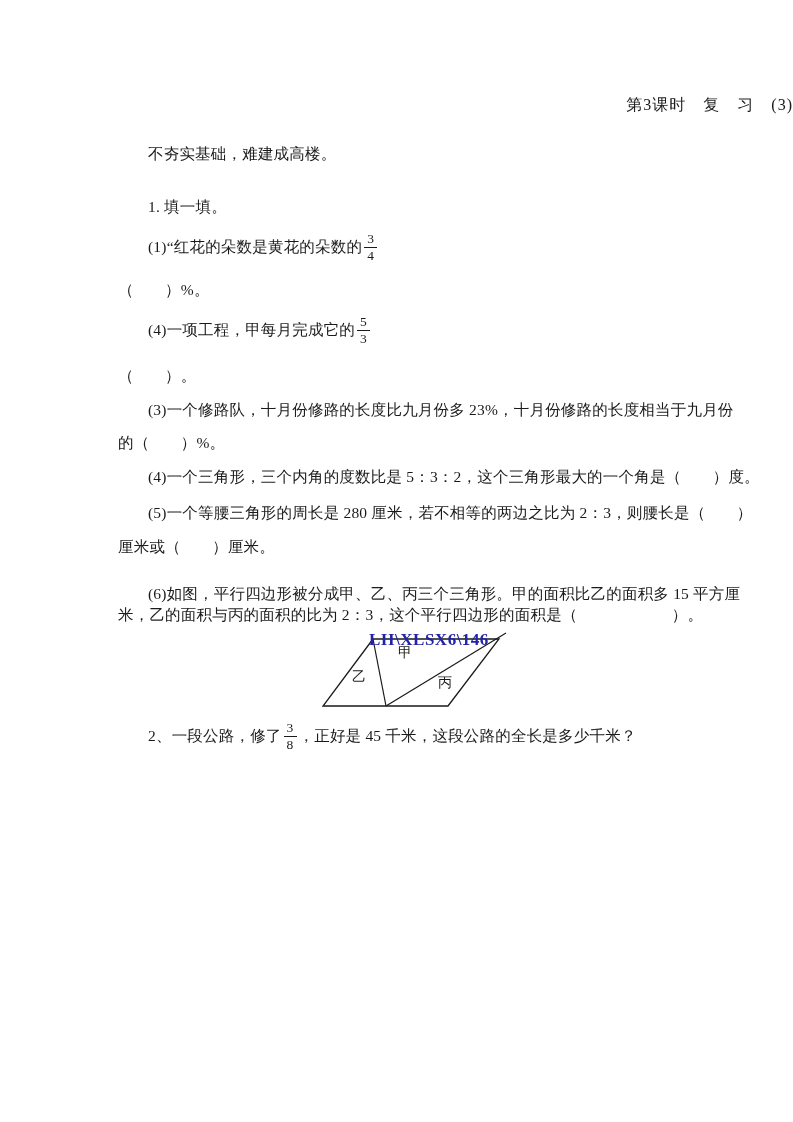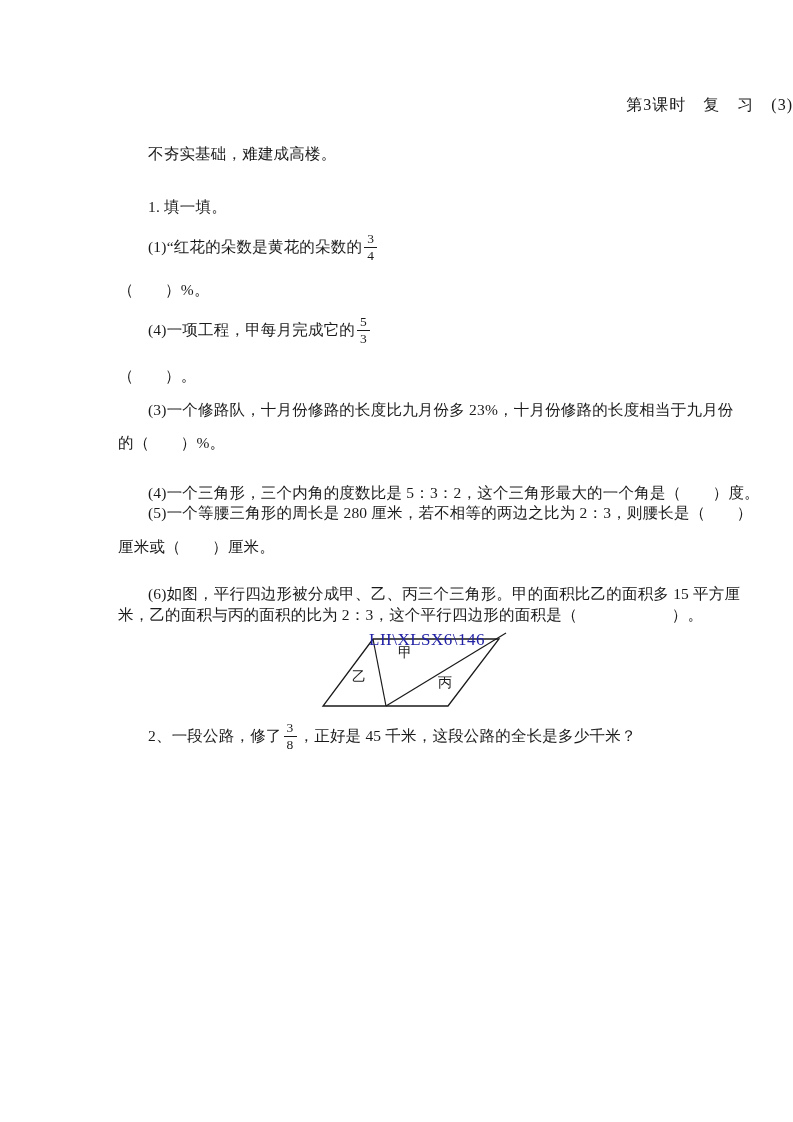--- a/index.html
+++ b/index.html
@@ -52,21 +52,21 @@
   .figure svg{position:absolute;left:0;top:0;}
   .fig-label{
     position:absolute;
     font-size:14px;
     color:#1a1a1a;
   }
   .watermark{
     position:absolute;
     left:53px;top:3px;
     font-size:17px;
-    font-weight:normal;
+    font-weight:bold;
     letter-spacing:0.5px;
     color:#2222a6;
     white-space:nowrap;
   }
 </style>
 </head>
 <body>
 
 <div class="page">
 
@@ -90,21 +90,21 @@
       <span class="frac">
         <span class="num">5</span>
         <span class="den">3</span>
       </span>
   </div>
   <div class="line" style="top:366px">（　　）。</div>
 
   <div class="line indent" style="top:400px">(3)一个修路队，十月份修路的长度比九月份多 23%，十月份修路的长度相当于九月份</div>
   <div class="line" style="top:433px">的（　　）%。</div>
 
-  <div class="line indent" style="top:483px">(4)一个三角形，三个内角的度数比是 5：3：2，这个三角形最大的一个角是（　　）度。</div>
+  <div class="line indent" style="top:467px">(4)一个三角形，三个内角的度数比是 5：3：2，这个三角形最大的一个角是（　　）度。</div>
 
   <div class="line indent" style="top:503px">(5)一个等腰三角形的周长是 280 厘米，若不相等的两边之比为 2：3，则腰长是（　　）</div>
   <div class="line" style="top:537px">厘米或（　　）厘米。</div>
 
   <div class="line indent" style="top:584px">(6)如图，平行四边形被分成甲、乙、丙三个三角形。甲的面积比乙的面积多 15 平方厘</div>
   <div class="line" style="top:605px">米，乙的面积与丙的面积的比为 2：3，这个平行四边形的面积是（　　　　　　）。</div>
 
   <div class="figure">
     <svg width="200" height="86" viewBox="0 0 200 86">
       <polygon points="57,12 183,12 132,79 7,79" fill="none" stroke="#1a1a1a" stroke-width="1.3"></polygon>

